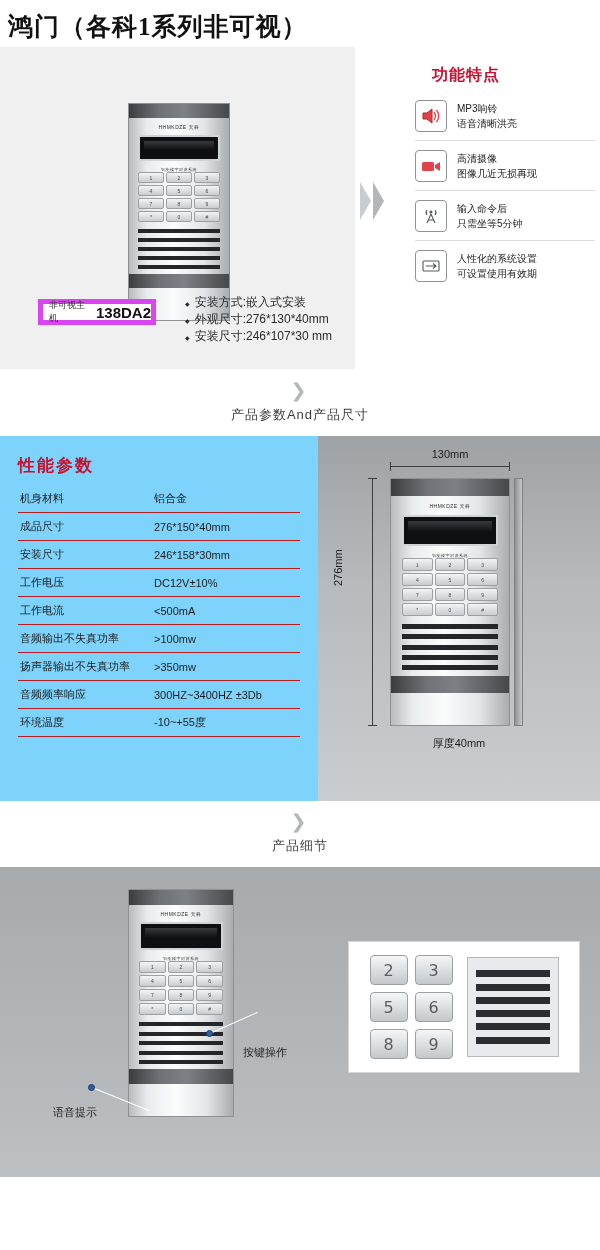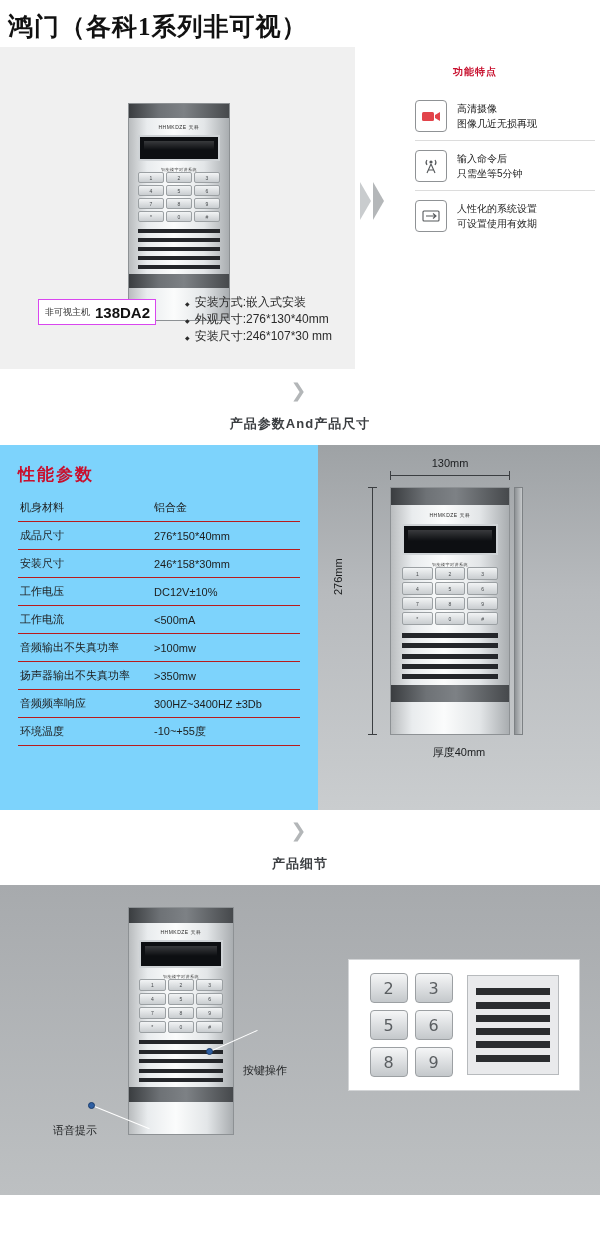--- a/index.html
+++ b/index.html
@@ -97,21 +97,21 @@
   #hero-device .dev-face { padding: 6px 9px 5px 9px; }
   #hero-device .dev-screen { height: 26px; margin: 5px 0 6px 0; }
   #hero-device .key { height: 11px; }
   #hero-device .speaker { height: 40px; margin-top: 7px; }
   #hero-device .slot { height: 4px; }
 
   .tag-box {
     position: absolute;
     left: 38px; top: 252px;
     width: 118px; height: 26px;
-    border: 1px solid #d946ef;
+    border: 5px solid #d946ef;
     background: #ffffff;
     display: flex; align-items: center;
   }
   .tag-box .t1 { font-size: 9px; color: #333; padding-left: 6px; }
   .tag-box .t2 { font-size: 15px; font-weight: bold; color: #111; padding-left: 5px; }
 
   .spec-list {
     position: absolute;
     left: 185px; top: 248px;
     font-size: 12px;
@@ -133,24 +133,23 @@
     border-top: 19px solid transparent;
     border-bottom: 19px solid transparent;
     border-left: 11px solid #c9ccce;
   }
   .big-arrow i:nth-child(2) { border-left-color: #b4b7b9; }
 
   .feat-title {
     position: absolute;
     left: 432px; top: 18px;
     color: #c8102e;
-    font-size: 10px;
+    font-size: 16px;
     font-weight: bold;
     letter-spacing: 1px;
-    margin-left: 21px;
   }
   .feat-list { position: absolute; left: 415px; top: 44px; width: 180px; }
   .feat-item {
     display: flex; align-items: center;
     height: 50px;
     border-bottom: 1px solid #dcdcdc;
   }
   .feat-item:last-child { border-bottom: none; }
   .feat-ico {
     width: 32px; height: 32px;
@@ -166,25 +165,25 @@
   
   .divider {
     width: 600px;
     background: #fff;
     text-align: center;
     padding: 14px 0 12px 0;
   }
   .chev { color: #b3b6b8; font-size: 19px; line-height: 13px; letter-spacing: 3px; }
   .chev span { display: block; }
   .div-label {
-    margin-top: 18px;
+    margin-top: 9px;
     font-size: 13px;
     color: #3a3d40;
     letter-spacing: 1px;
-    font-weight: bold;
+    font-weight: normal;
   }
 
   
   .sec-params {
     position: relative;
     width: 600px;
     height: 365px;
     background: #7dd3fc;
   }
   .params-left { position: absolute; left: 0; top: 0; width: 318px; height: 365px; }
@@ -371,20 +370,33 @@
       </ul>
 
       <div class="big-arrow">
           <i></i>
           <i></i>
         </div>
 
       <div class="feat-title">功能特点</div>
       <div class="feat-list">
 
+        <div class="feat-item">
+          <div class="feat-ico">
+            <svg width="20" height="18" viewBox="0 0 20 18">
+              <polygon points="2,6 6,6 11,2 11,16 6,12 2,12" fill="#e2434a" stroke="#b3262d" stroke-width="1"></polygon>
+              <path d="M13 5 q3 4 0 8" stroke="#e2434a" stroke-width="1.3" fill="none"></path>
+              <path d="M15.5 3 q4.5 6 0 12" stroke="#e2434a" stroke-width="1.3" fill="none"></path>
+            </svg>
+          </div>
+          <div class="feat-txt">
+            <div>MP3响铃</div>
+            <div>语音清晰洪亮</div>
+          </div>
+        </div>
 
         <div class="feat-item">
           <div class="feat-ico">
             <svg width="22" height="16" viewBox="0 0 22 16">
               <rect x="2" y="4" width="12" height="9" rx="1.5" fill="#e2434a"></rect>
               <polygon points="15,7 20,4 20,13 15,10" fill="#e2434a"></polygon>
             </svg>
           </div>
           <div class="feat-txt">
             <div>高清摄像</div>

